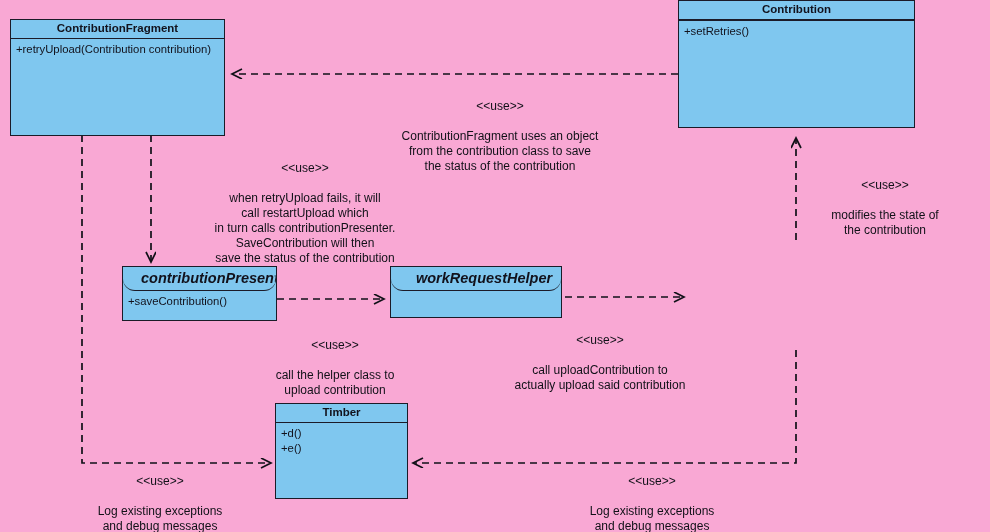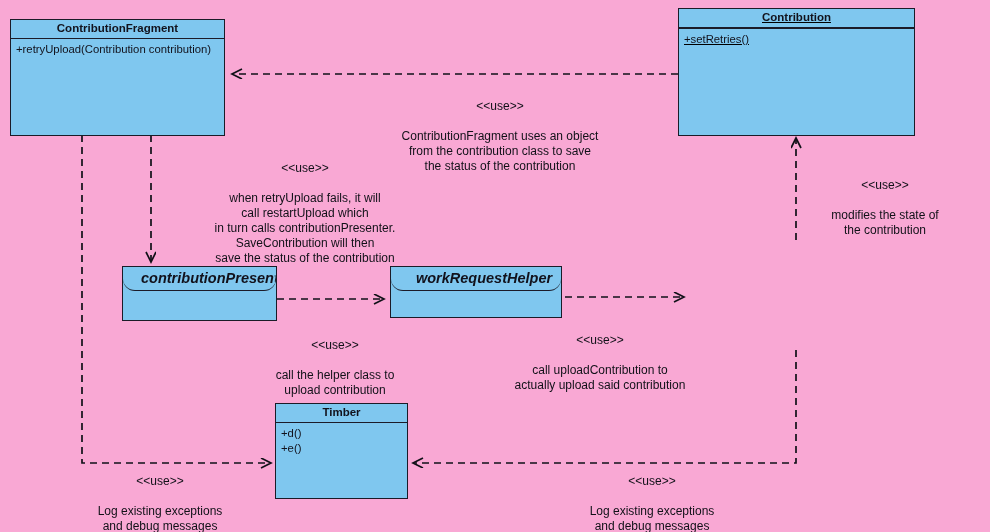--- a/index.html
+++ b/index.html
@@ -124,29 +124,32 @@
     </g>
   </svg>
 
   <div class="uml-class" style="left:10px; top:19px; width:215px; height:117px;">
     <div class="uml-title">ContributionFragment</div>
     <div class="uml-compartment grow">
       <div class="uml-member">+retryUpload(Contribution contribution)</div>
     </div>
   </div>
 
-  <div class="uml-class" style="left:678px; top:8px; width:237px; height:128px;text-decoration:underline;">
+  <div class="uml-class" style="left:678px; top:0; width:237px; height:128px;">
     <div class="uml-title">Contribution</div>
     <div class="uml-compartment divided grow">
       <div class="uml-member">+setRetries()</div>
     </div>
   </div>
 
   <div class="uml-class" style="left:122px; top:266px; width:155px; height:55px;">
     <div class="uml-title big">contributionPresenter</div>
+    <div class="uml-compartment grow">
+      <div class="uml-member">+saveContribution()</div>
+    </div>
   </div>
 
   <div class="uml-class" style="left:390px; top:266px; width:172px; height:52px;">
     <div class="uml-title big">workRequestHelper</div>
   </div>
 
 
   <div class="uml-class" style="left:275px; top:403px; width:133px; height:96px;">
     <div class="uml-title">Timber</div>
     <div class="uml-compartment grow">

